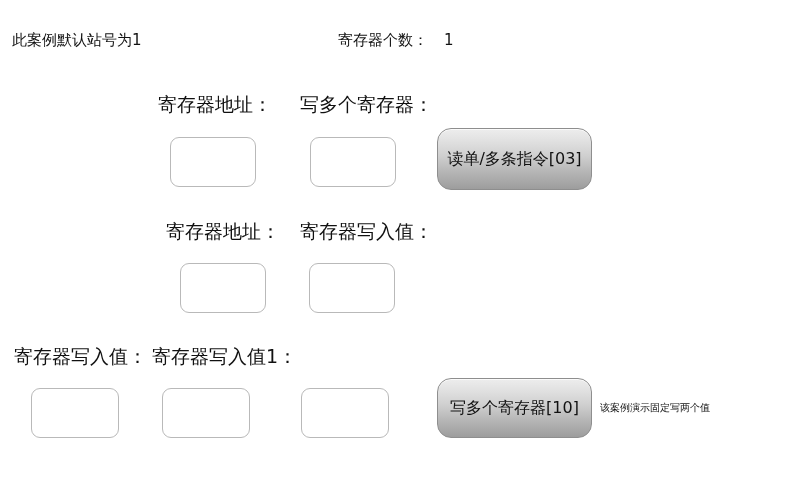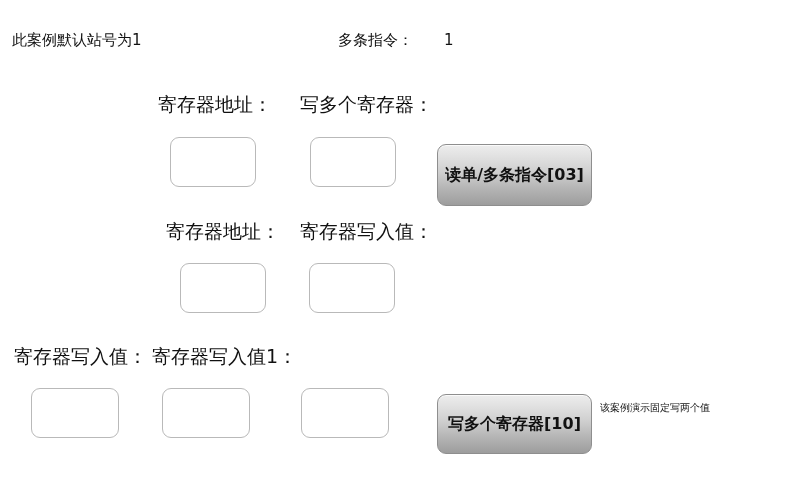--- a/index.html
+++ b/index.html
@@ -49,55 +49,54 @@
     font-size: 14px;
     color: #111111;
     padding: 2px 6px;
     outline: none;
   }
   .text-input::placeholder { color: #b5b5b5; }
 
   .cmd-button {
     box-sizing: border-box;
     border: 1px solid #8e8e8e;
-    border-radius: 9px;
+    border-radius: 14px;
     background: linear-gradient(to bottom,
         #ededed 0%,
         #e2e2e2 18%,
         #cfcfcf 45%,
         #b5b5b5 72%,
         #9d9d9d 100%);
     color: #111111;
     font-family: "DejaVu Sans", "Liberation Sans", sans-serif;
     font-size: 16px;
-    font-weight: bold;
+    font-weight: normal;
     display: flex;
     align-items: center;
     justify-content: center;
     white-space: nowrap;
     cursor: pointer;
     box-shadow: inset 0 1px 0 rgba(255,255,255,0.75);
-    margin-top: 16px;
   }
 
   .note-text {
     font-size: 10px;
     line-height: 20px;
     color: #111111;
     white-space: nowrap;
   }
 </style>
 </head>
 <body>
 
 <div id="app">
 
   <div class="abs static-text" style="left:12px; top:30px;">此案例默认站号为1</div>
 
-  <div class="abs static-text" style="left:338px; top:30px;">多条指令：</div>
+  <div class="abs static-text" style="left:338px; top:30px;">寄存器个数：</div>
 
   <div class="abs status-value" style="left:444px; top:30px;">1</div>
 
   <div class="abs field-label" style="left:158px; top:95px;">寄存器地址：</div>
 
   <div class="abs field-label" style="left:300px; top:95px;">写多个寄存器：</div>
 
   <input class="abs text-input" style="left: 170px; top: 137px; width: 86px; height: 50px;" type="text" placeholder="">
 
   <input class="abs text-input" style="left: 310px; top: 137px; width: 86px; height: 50px;" type="text" placeholder="">

